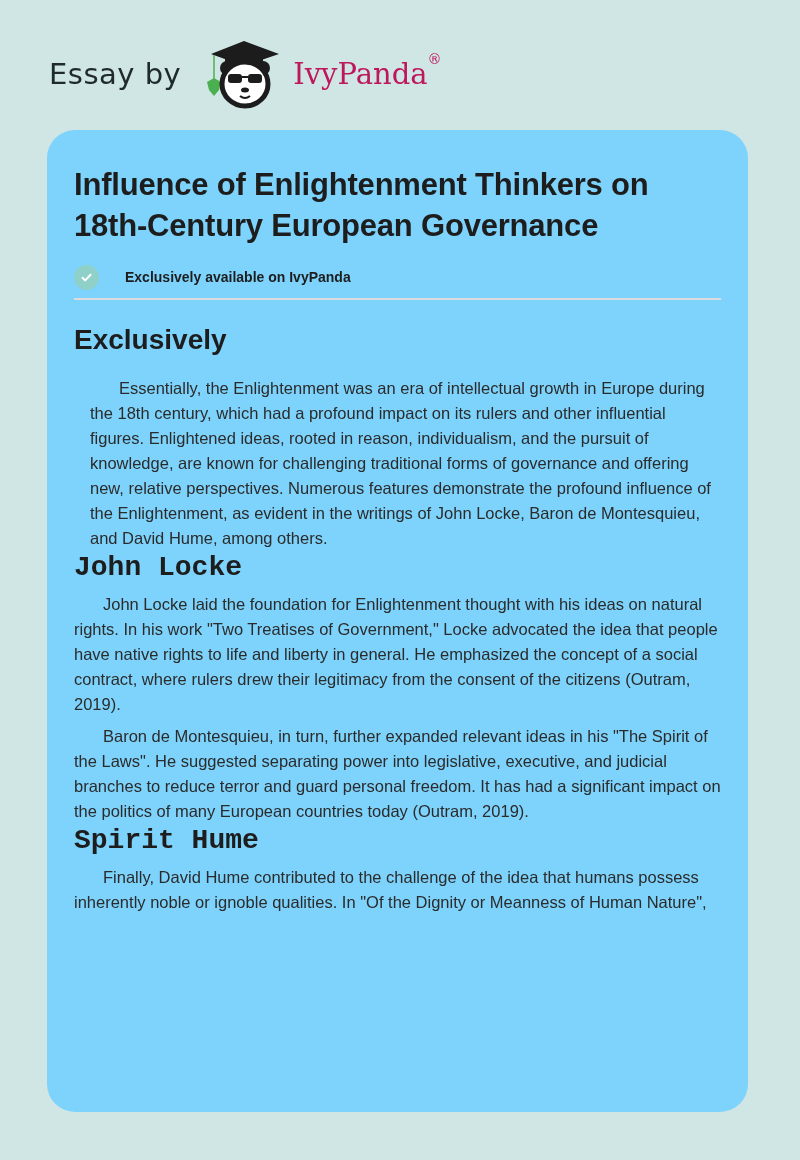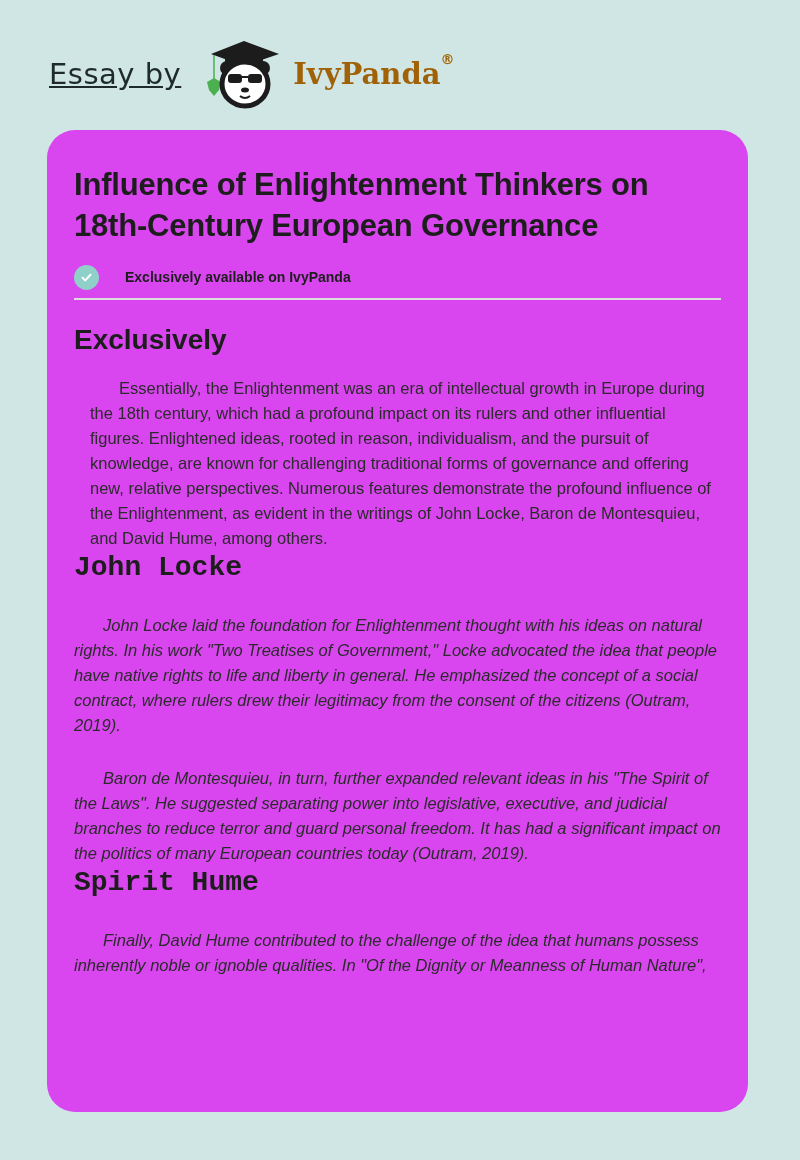--- a/index.html
+++ b/index.html
@@ -10,32 +10,31 @@
       position: relative; overflow: hidden;
     }
     .brand {
       position: absolute; left: 49px; top: 34px;
       display: flex; align-items: center; height: 80px;
     }
     .brand-prefix {
       font-family: "DejaVu Sans", sans-serif;
       font-size: 29px; color: #1f2a2a; letter-spacing: 0.5px;
       margin-right: 20px;
-      text-decoration: underline;
     }
     .brand-logo { width: 86px; height: 72px; margin-right: 6px; }
     .brand-name {
       font-family: "DejaVu Serif", serif;
-      font-weight: bold; font-size: 29px; color: #a16207;
+      font-weight: normal; font-size: 29px; color: #be185d;
     }
     .brand-reg { font-size: 14px; vertical-align: top; position: relative; top: -6px; font-family: "DejaVu Sans", sans-serif; }
     .card {
       position: absolute; left: 47px; top: 130px;
       width: 701px; height: 982px;
-      background: #d946ef; border-radius: 28px;
+      background: #7dd3fc; border-radius: 28px;
       overflow: hidden;
     }
     .card-inner { padding: 34px 27px 0 27px; }
     h1 {
       margin: 0; font-size: 31px; line-height: 41px; font-weight: bold;
       color: #1d1d1d; letter-spacing: -0.2px;
     }
     .badge-row {
       display: flex; align-items: center; margin-top: 18px; height: 26px;
     }
@@ -49,21 +48,21 @@
     h2 {
       margin: 0; font-size: 28px; line-height: 34px; font-weight: bold; color: #1d1d1d;
     }
     p {
       margin: 0; font-size: 16.5px; line-height: 25px; color: #2b2b2b;
       text-indent: 29px;
     }
     .sec-intro h2 { margin-top: 23px; }
     .sec-intro p { margin-top: 19px; margin-left: 16px; }
     .sec h2 { margin-top: 0; font-family: Liberation Mono, monospace; }
-    .sec p { margin-top: 28px; font-style: italic; }
+    .sec p { margin-top: 7px; }
   </style>
 </head>
 <body>
 
 <div class="brand">
   <span class="brand-prefix">Essay by</span>
   <svg class="brand-logo" viewBox="0 0 86 72">
     <polygon points="10,16 43,3 78,16 43,28" fill="#1c1c1c"></polygon>
     <rect x="24" y="18" width="38" height="10" fill="#1c1c1c"></rect>
     <line x1="13" y1="17" x2="13" y2="44" stroke="#4caf50" stroke-width="1.5"></line>

